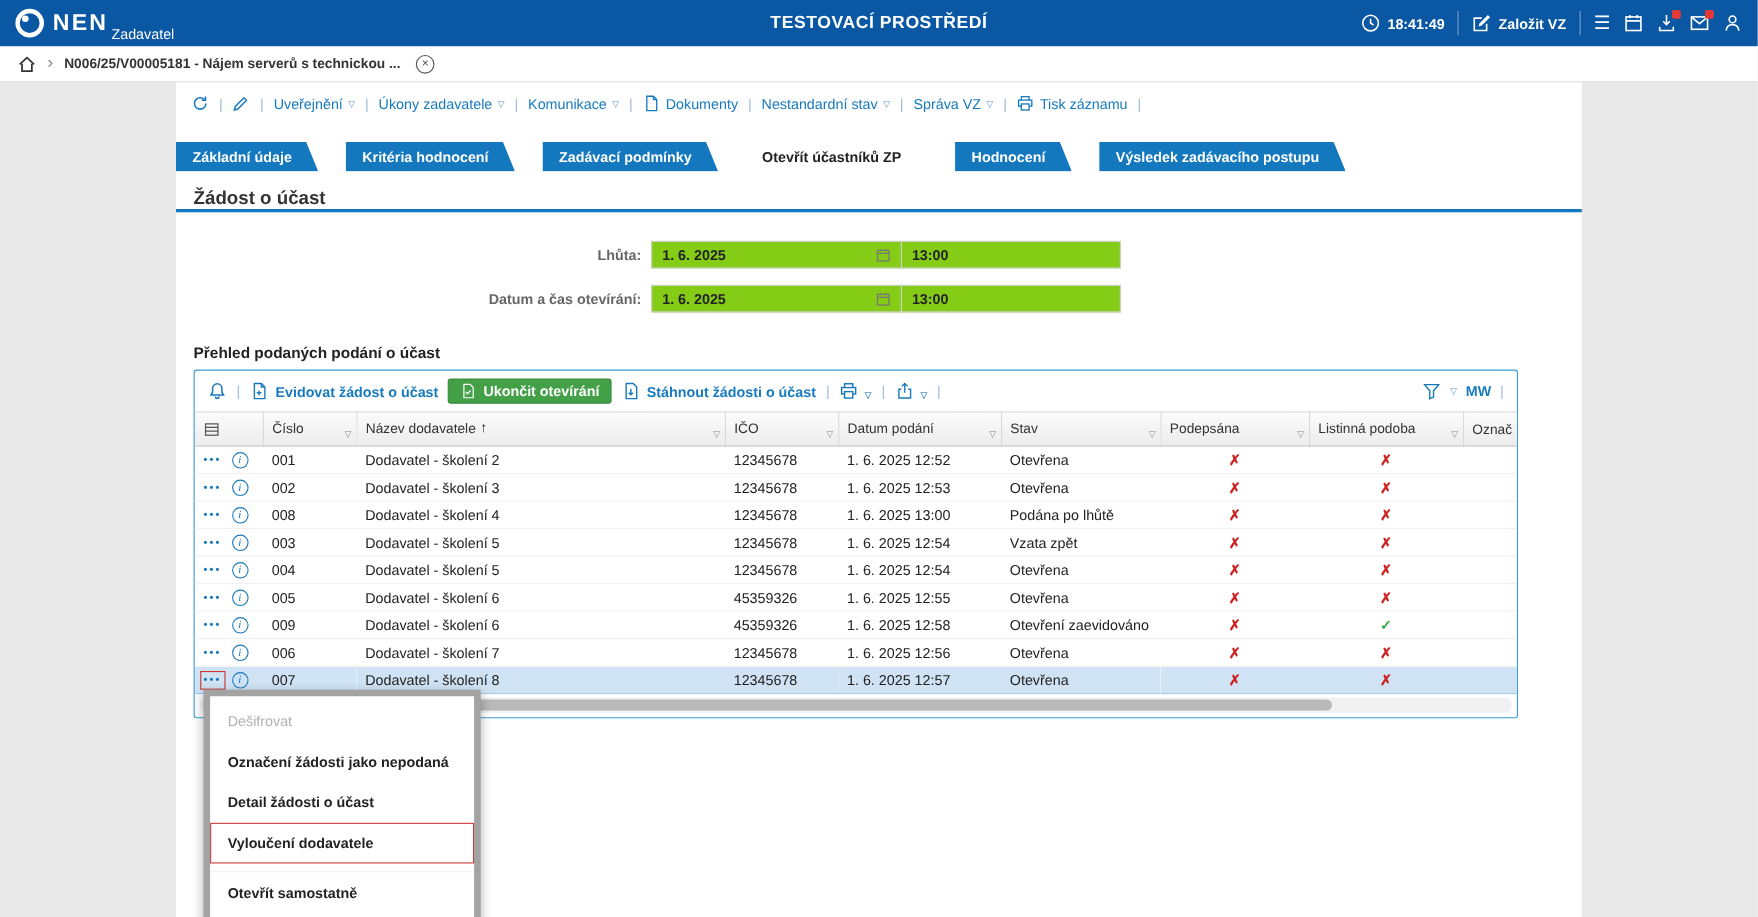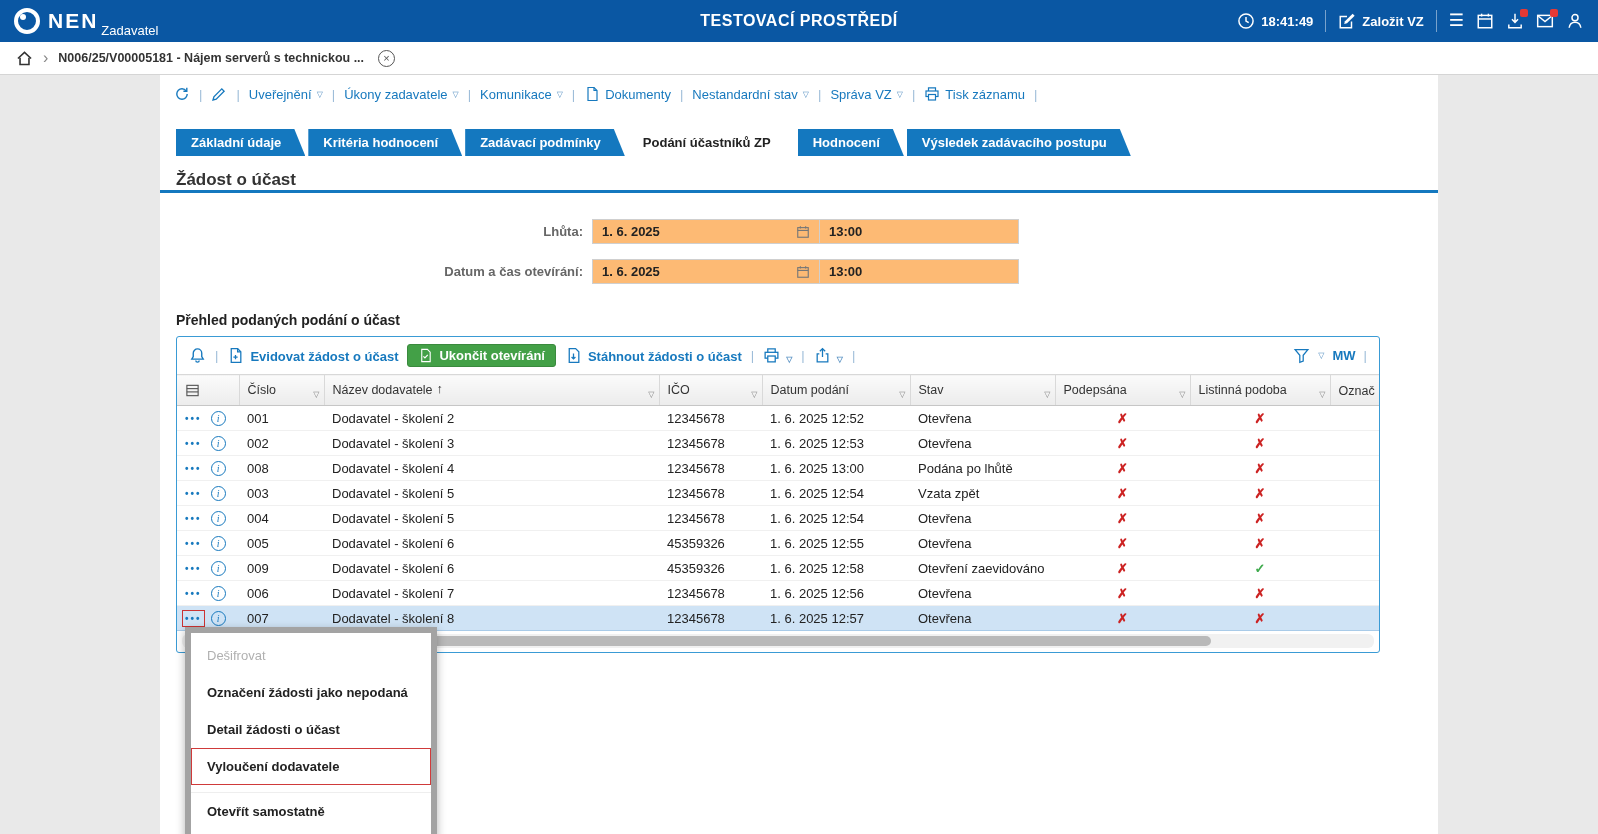--- a/index.html
+++ b/index.html
@@ -36,34 +36,34 @@
 
   
   .rec-toolbar { display:flex; align-items:center; gap:9px; padding:11px 14px 9px; color:#1779be; font-size:13px; flex-wrap:nowrap; }
   .rec-toolbar .ic { width:16px; height:16px; display:inline-block; }
   .rec-toolbar .ic svg { width:100%; height:100%; }
   .pipe { color:#9cbcd8; font-size:13px; }
   .tlink { display:inline-flex; align-items:center; gap:5px; cursor:pointer; white-space:nowrap; }
   .caret { font-size:8px; color:#5b93c4; }
 
   
-  .tabs { display:flex; margin:18px 0 0 16px; padding-left:0; }
+  .tabs { display:flex; margin:18px 0 0 0; padding-left:0;gap:22px; }
   .tab { height:27px; line-height:27px; padding:0 24px 0 15px; background:#1478bf; color:#fff; font-size:13px; font-weight:bold; margin-right:3px; clip-path:polygon(0 0, calc(100% - 11px) 0, 100% 100%, 0 100%); cursor:pointer; white-space:nowrap; }
   .tab.active { background:#fff; color:#222; }
 
   
   .sec-title { padding:14px 16px 0; font-size:17px; font-weight:bold; color:#333; }
   .sec-rule { height:3px; background:#1478bf; }
 
   
   .form { margin-top:26px; }
   .frow { display:flex; align-items:center; margin-bottom:15px; }
   .flabel { width:432px; text-align:right; padding-right:9px; font-size:13px; font-weight:bold; color:#666; }
   .fgroup { display:flex; }
-  .fbox { height:25px; background:#fdba74; border:1px solid #cfcfcf; display:flex; align-items:center; padding:0 9px; font-size:13px; font-weight:bold; color:#222; }
+  .fbox { height:25px; background:#84cc16; border:1px solid #cfcfcf; display:flex; align-items:center; padding:0 9px; font-size:13px; font-weight:bold; color:#222; }
   .fbox.date { width:228px; justify-content:space-between; }
   .fbox.time { width:200px; margin-left:-1px; }
   .calic { width:14px; height:14px; color:#777; }
   .calic svg { width:100%; height:100%; }
 
   
   .ov-title { margin:28px 0 8px 16px; font-size:14px; font-weight:bold; color:#222; }
   .panel { margin-left:16px; width:1204px; border:1px solid #3a9bd5; border-radius:3px; background:#fff; }
 
   .grid-toolbar { height:37px; display:flex; align-items:center; gap:9px; padding:0 12px; color:#1779be; font-size:13px; }
@@ -221,21 +221,21 @@
             <span>Tisk záznamu</span>
           </span>
           <span class="pipe">|</span>
         </span>
     </div>
 
     <div class="tabs">
         <div class="tab">Základní údaje</div>
         <div class="tab">Kritéria hodnocení</div>
         <div class="tab">Zadávací podmínky</div>
-        <div class="tab active">Podání účastníků ZP</div>
+        <div class="tab active">Otevřít účastníků ZP</div>
         <div class="tab">Hodnocení</div>
         <div class="tab">Výsledek zadávacího postupu</div>
       </div>
 
     <div class="sec-title">Žádost o účast</div>
     <div class="sec-rule"></div>
 
     <div class="form">
         <div class="frow">
           <label class="flabel">Lhůta:</label>

